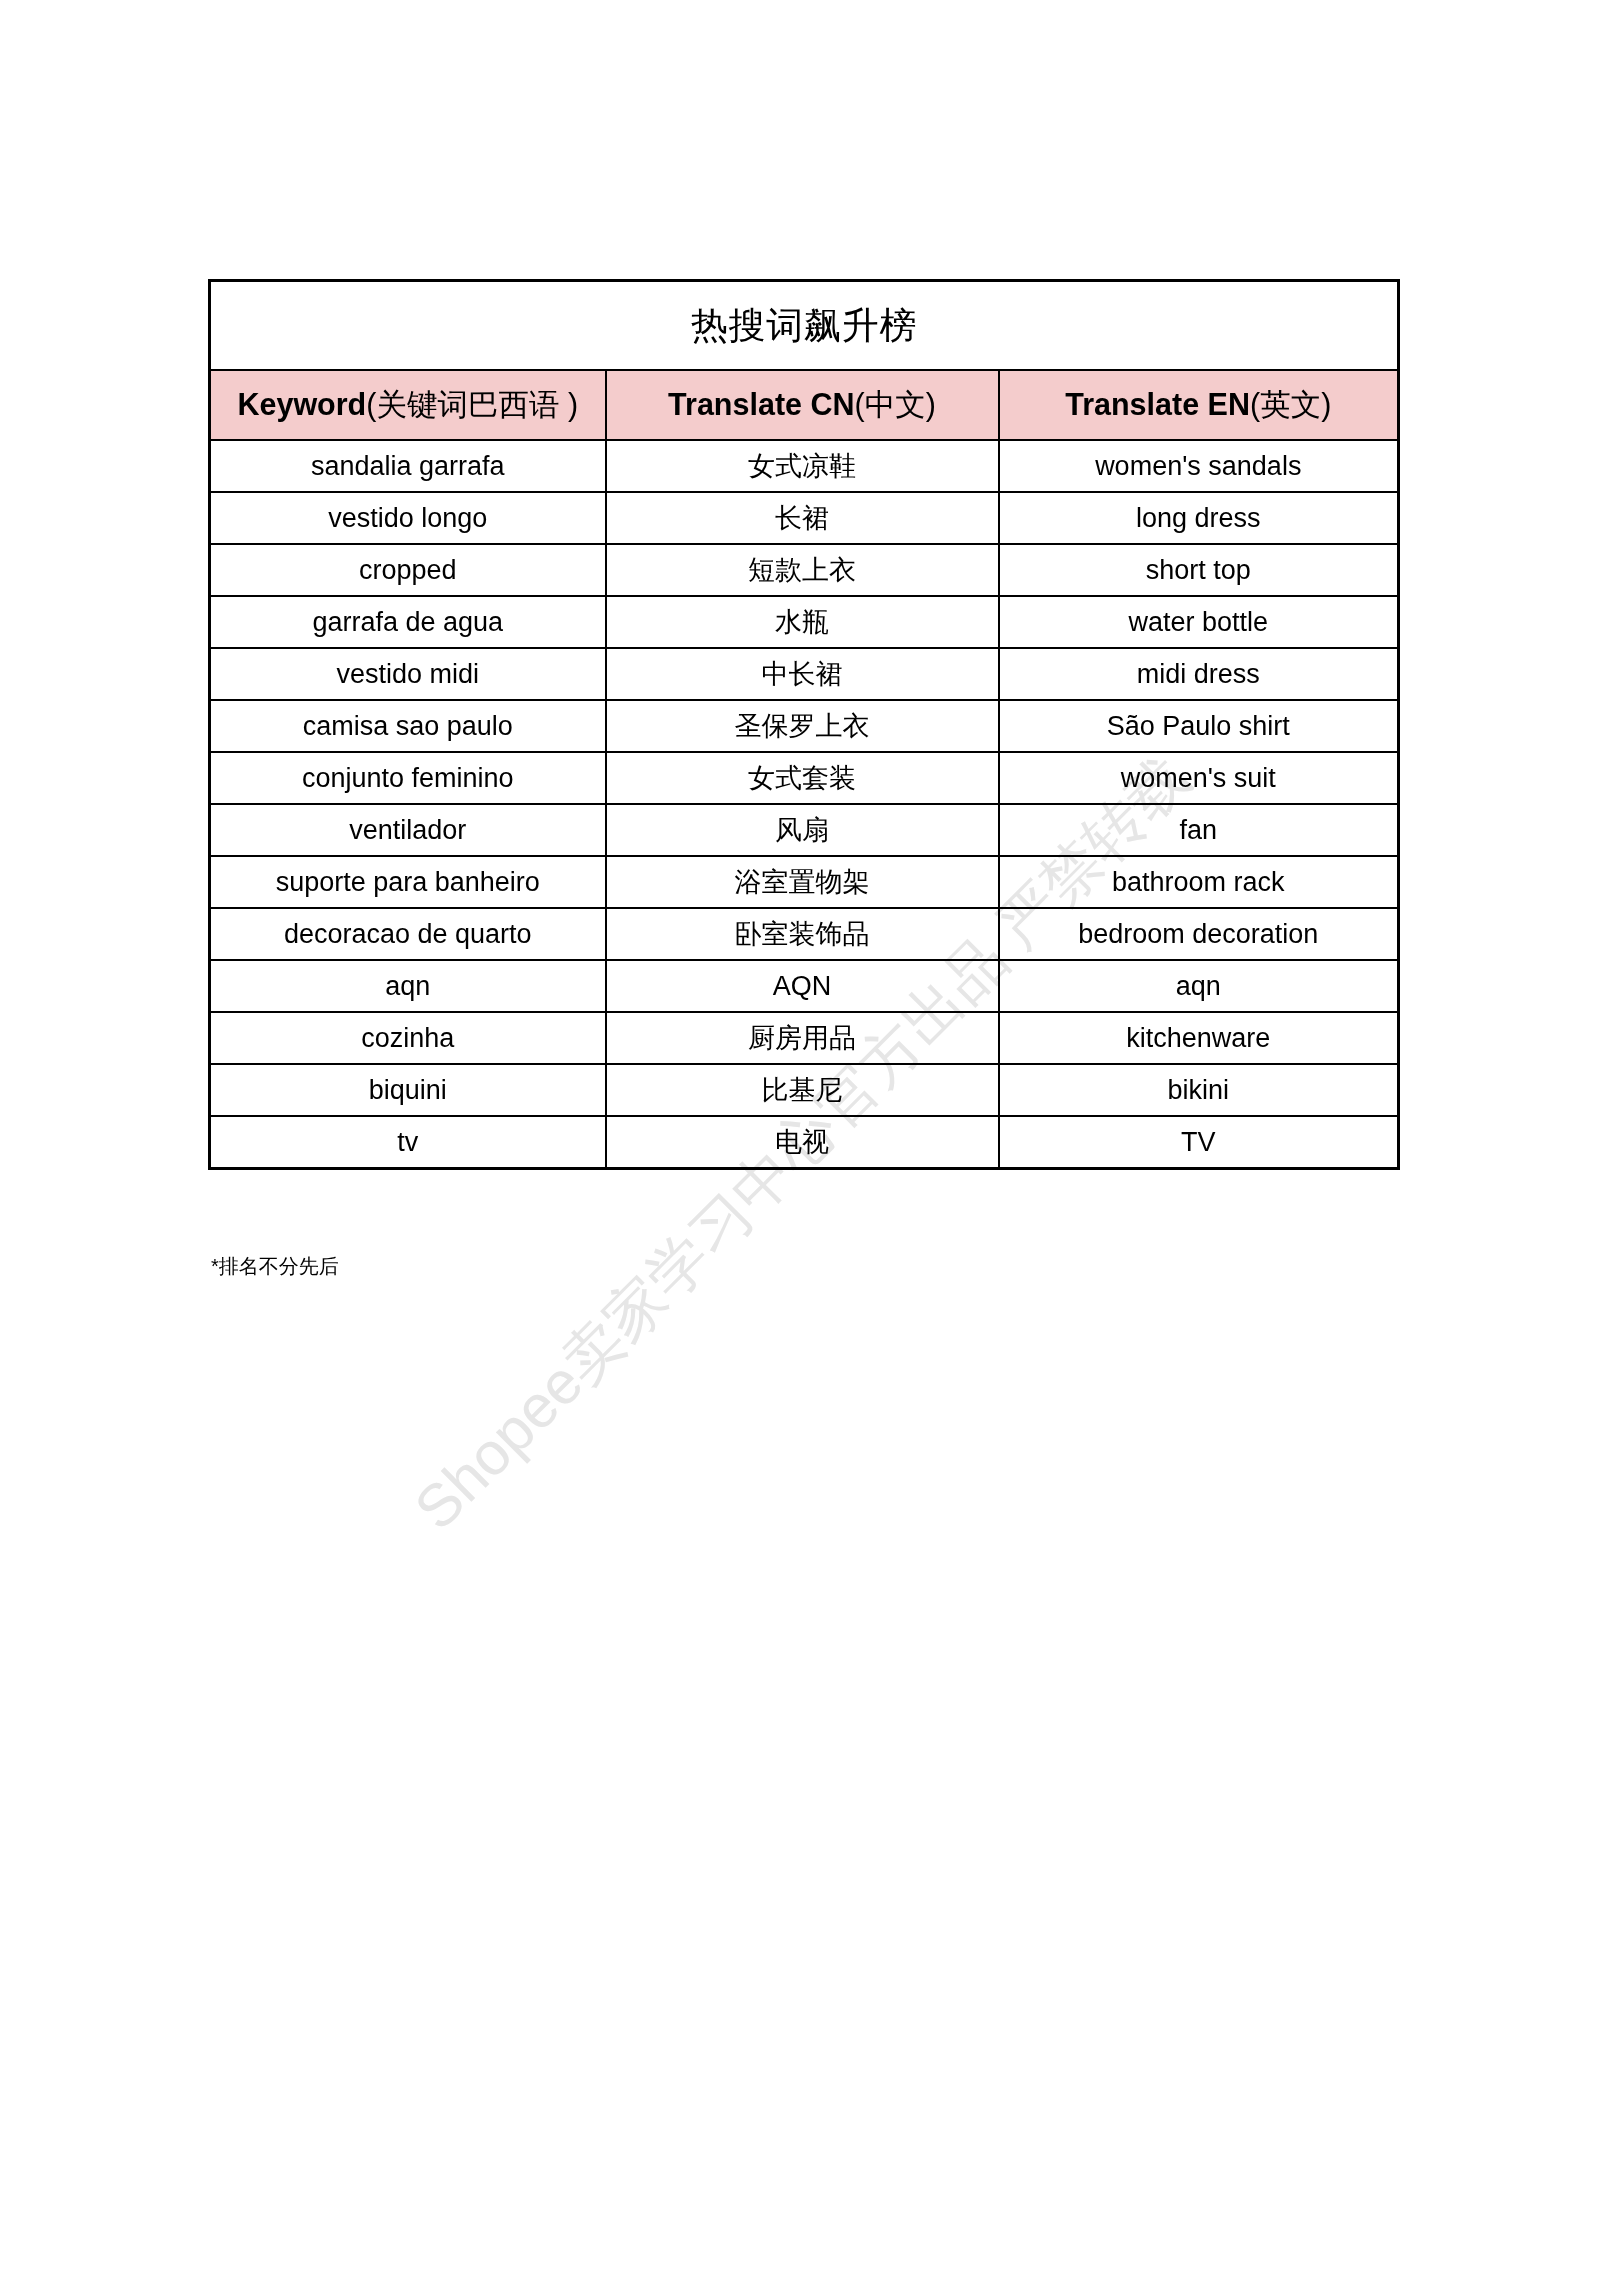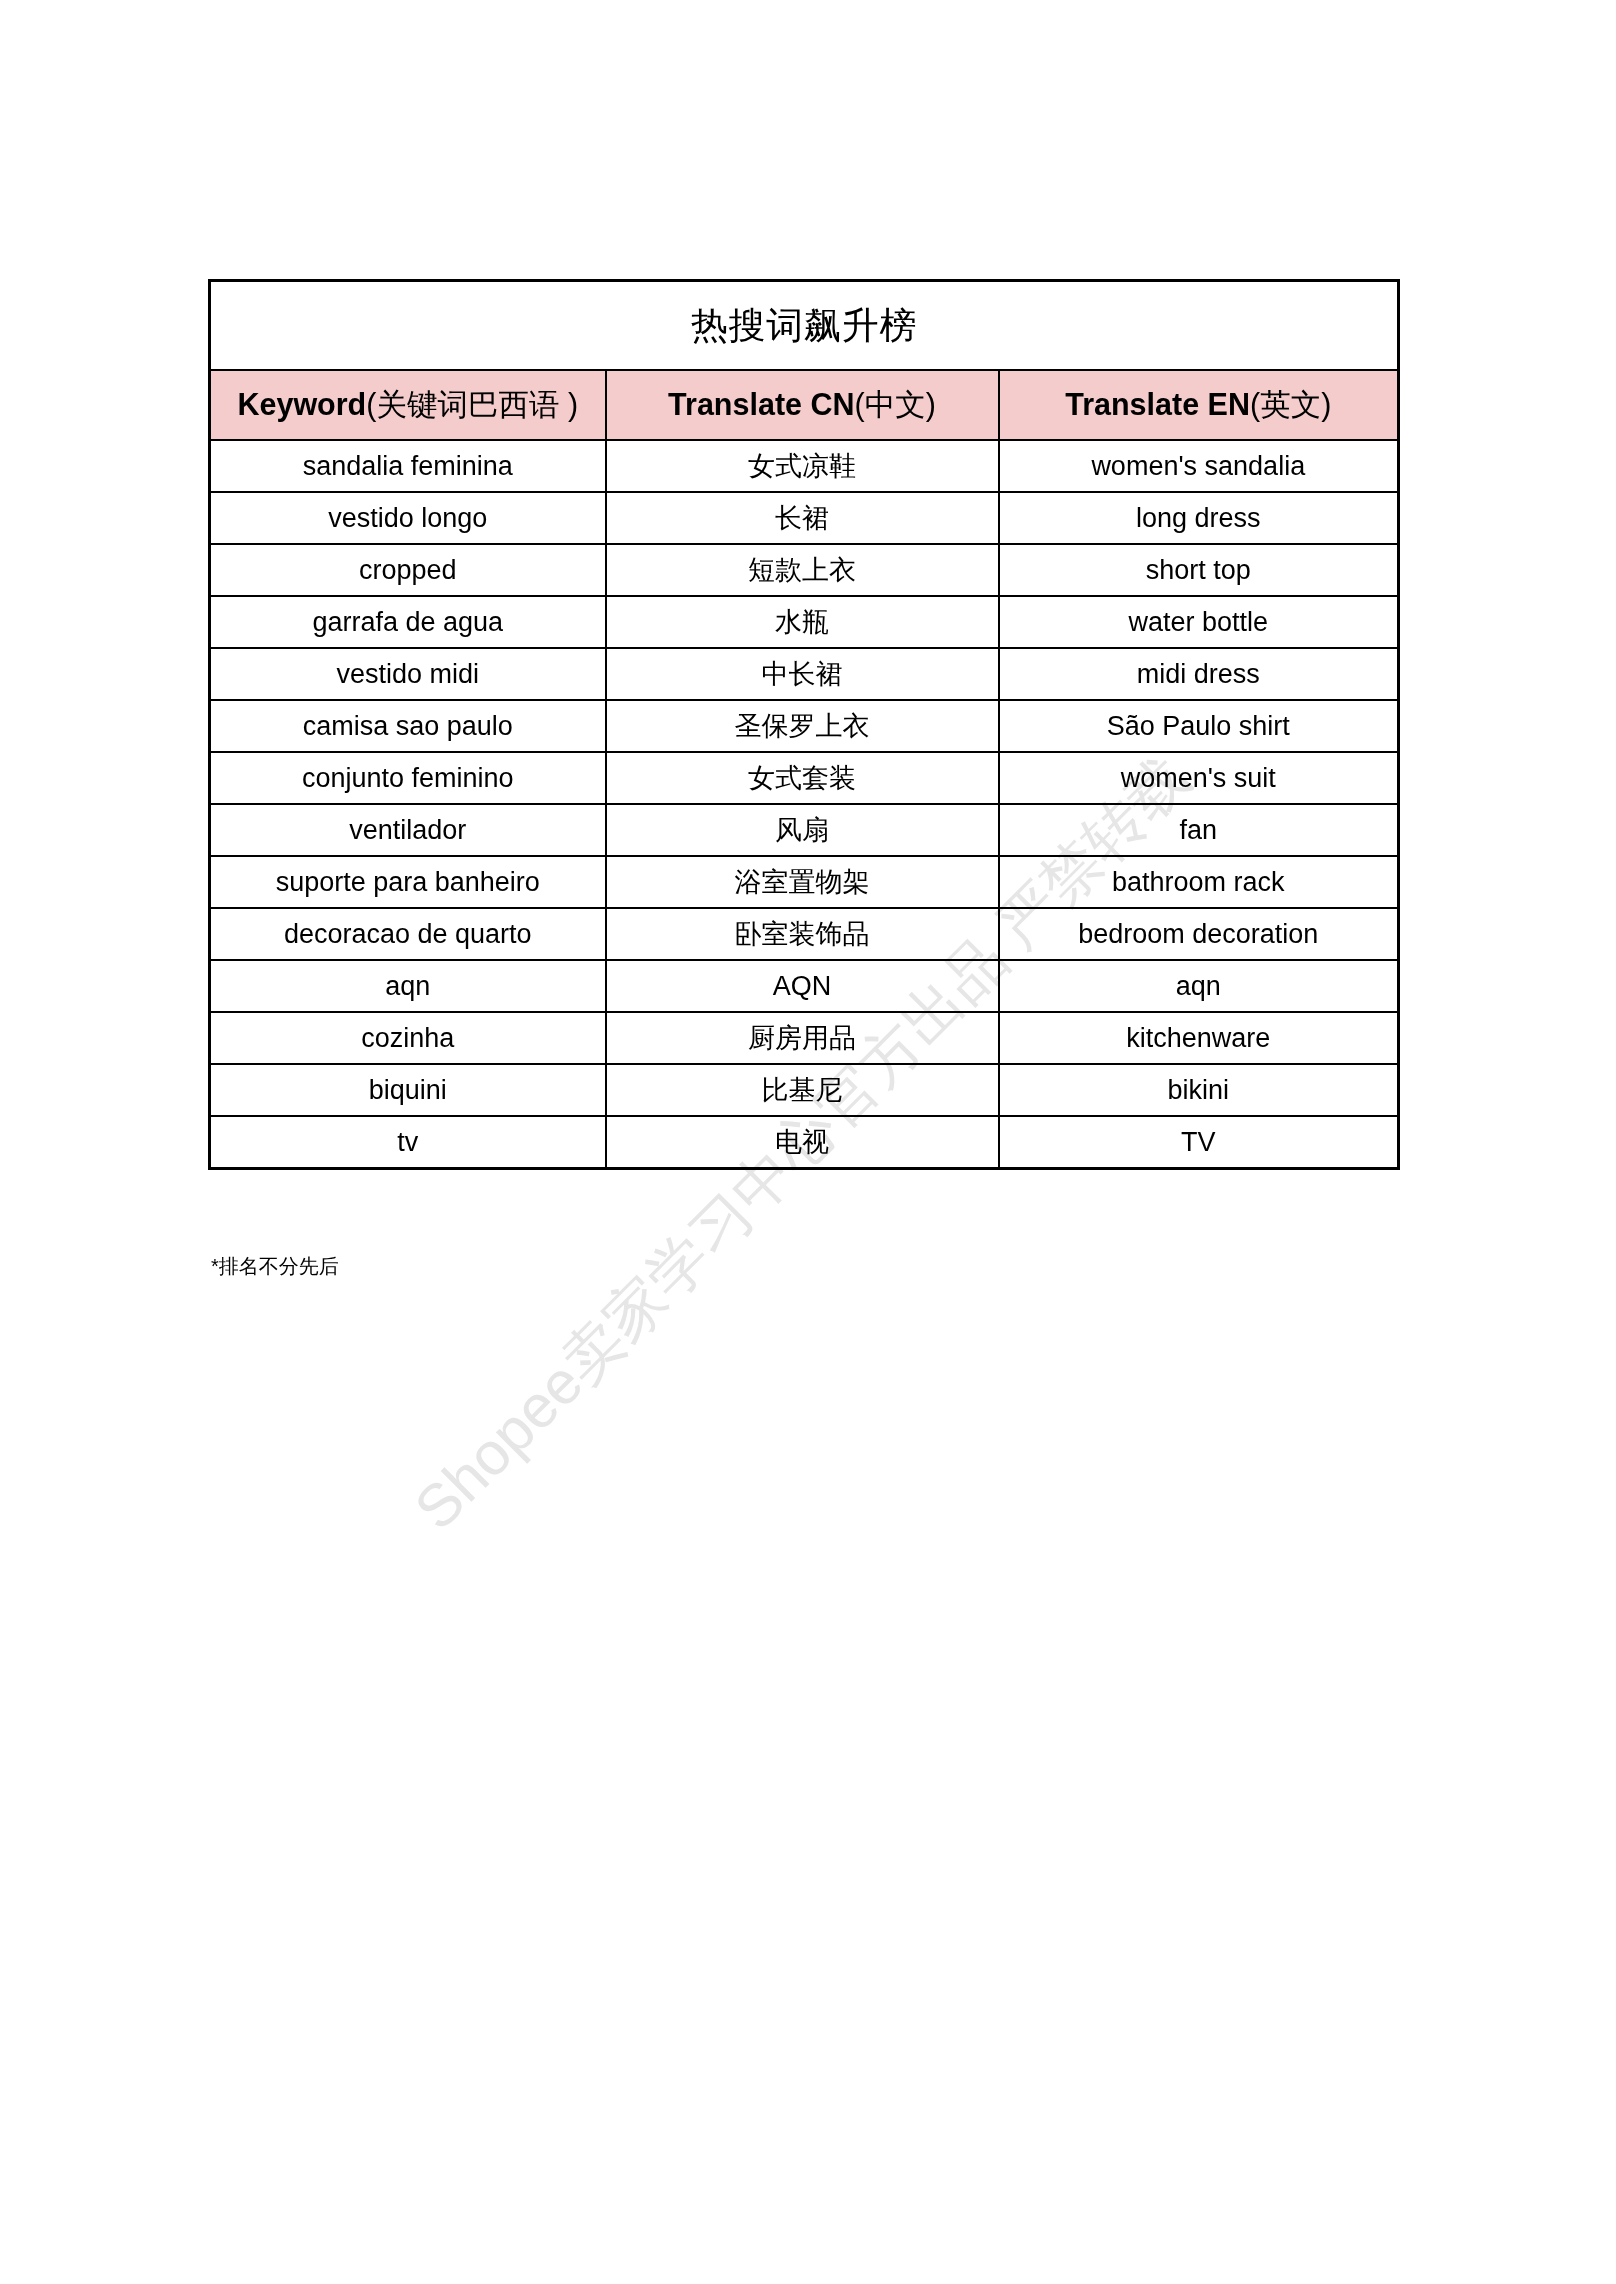--- a/index.html
+++ b/index.html
@@ -97,23 +97,23 @@
       <tr>
         <td class="title-cell" colspan="3">热搜词飙升榜</td>
       </tr>
       <tr>
         <th class="head-cell"><span class="en">Keyword</span><span class="cn">(关键词巴西语 )</span></th>
         <th class="head-cell"><span class="en">Translate CN</span><span class="cn">(中文)</span></th>
         <th class="head-cell"><span class="en">Translate EN</span><span class="cn">(英文)</span></th>
       </tr>
 
       <tr>
-        <td class="body-cell">sandalia feminina</td>
+        <td class="body-cell">sandalia garrafa</td>
         <td class="body-cell">女式凉鞋</td>
-        <td class="body-cell">women's sandalia</td>
+        <td class="body-cell">women's sandals</td>
       </tr>
       <tr>
         <td class="body-cell">vestido longo</td>
         <td class="body-cell">长裙</td>
         <td class="body-cell">long dress</td>
       </tr>
       <tr>
         <td class="body-cell">cropped</td>
         <td class="body-cell">短款上衣</td>
         <td class="body-cell">short top</td>

